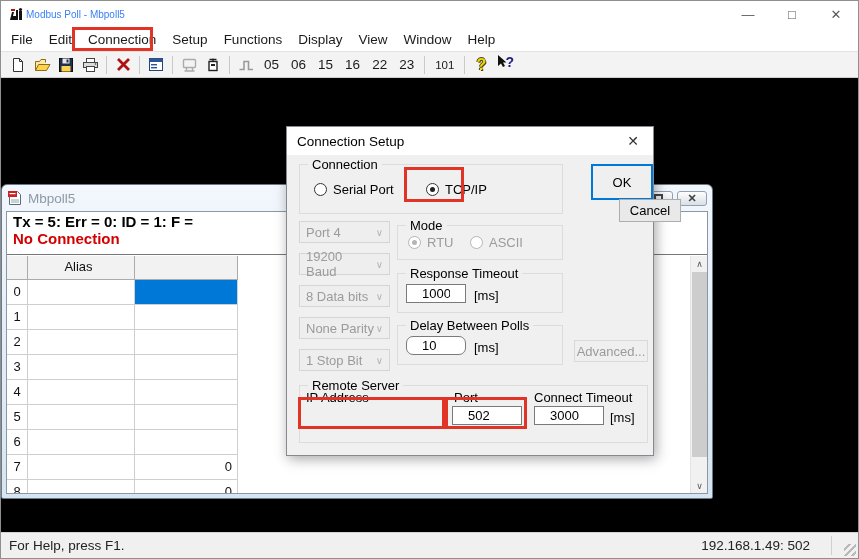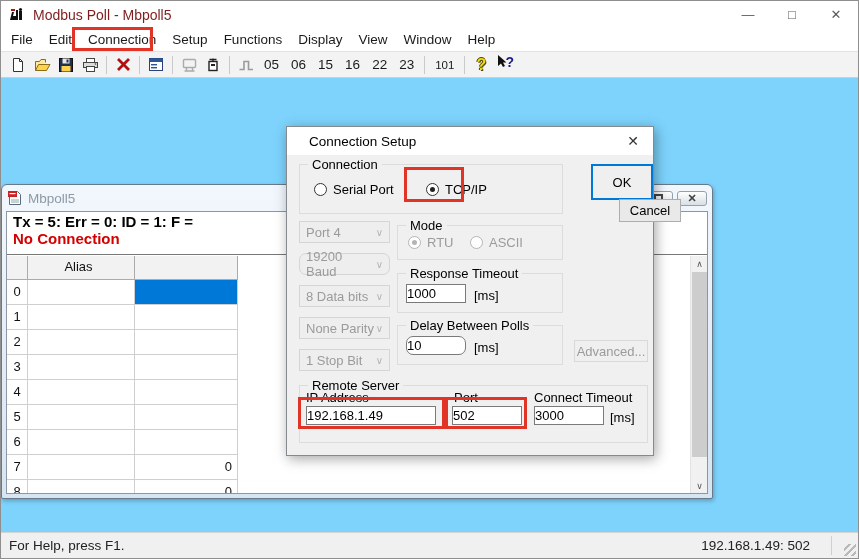--- a/index.html
+++ b/index.html
@@ -2,40 +2,40 @@
 <html><head>
 <meta charset="utf-8">
 <style>
   * { margin:0; padding:0; box-sizing:border-box; }
   html,body { width:859px; height:559px; overflow:hidden; }
   body { font-family:"Liberation Sans", sans-serif; font-size:13px; color:#111; }
   #app { position:relative; width:859px; height:559px; background:#fff; border:1px solid #8f8f8f; overflow:hidden; }
 
   
   .titlebar { position:absolute; left:0; top:0; right:0; height:27px; background:#fff; display:flex; align-items:center; padding-left:7px; }
-  .titlebar .app-title { color:#7f1d1d; font-size:14px; margin-left:7px; }
+  .titlebar .app-title { color:#3b82f6; font-size:10px; }
   .winctl { position:absolute; top:0; right:0; height:27px; display:flex; }
   .winctl .wbtn { width:44px; height:27px; display:flex; align-items:center; justify-content:center; color:#5a5a5a; font-size:13px; cursor:default; }
 
   
   .menubar { position:absolute; left:0; top:27px; right:0; height:23px; background:#fff; display:flex; align-items:center; padding-left:2px; }
   .menu-item { padding:3px 8px; color:#1a1a1a; font-size:13.5px; }
 
   
   .toolbar { position:absolute; left:0; top:50px; right:0; height:27px; background:#f3f3f3; border-top:1px solid #e2e2e2; border-bottom:1px solid #cfcfcf; display:flex; align-items:center; padding-left:5px; }
   .tbtn { width:24px; height:22px; display:flex; align-items:center; justify-content:center; }
   .tsep { width:1px; height:18px; background:#c9c9c9; margin:0 4px; }
   .tnum { padding:0 6px; font-size:13.5px; color:#1a1a1a; }
   .tnum-small { font-size:11.5px; padding:1px 4px; margin:0 2px; color:#1a1a1a; }
   .help-q { font-weight:bold; font-size:16px; color:#f4d511; text-shadow:1px 1px 0 #4a4a00, -1px 0 0 #4a4a00, 0 -1px 0 #4a4a00; }
   .ctx-help { display:flex; align-items:flex-start; }
   .ctx-help .q { color:#1b1b8a; font-weight:bold; font-size:14px; margin-left:-2px; }
 
   
-  .workspace { position:absolute; left:0; top:77px; right:0; bottom:26px; background:#7dd3fc; }
+  .workspace { position:absolute; left:0; top:77px; right:0; bottom:26px; background:#000000; }
 
   
   .mdi { position:absolute; left:110px; top:183px; width:712px; height:315px; border:1px solid #68798a; border-radius:6px 6px 2px 2px; background:linear-gradient(#f2f7fd,#d6e4f3); box-shadow:1px 2px 4px rgba(0,0,0,.25); z-index:10; }
   .mdi-titlebar { height:26px; display:flex; align-items:center; padding:0 5px; }
   .mdi-title { color:#8e99a4; font-size:13.5px; margin-left:5px; }
   .mdi-ctls { margin-left:auto; display:flex; }
   .mdi-btn { width:30px; height:15px; margin-left:4px; border:1px solid #93a1af; border-radius:3px; background:linear-gradient(#fefefe,#d9dfe6); display:flex; align-items:center; justify-content:center; }
   .ico-min { width:9px; height:3px; background:#444; margin-top:6px; }
   .ico-restore { width:9px; height:8px; border:2px solid #444; }
   .ico-x { font-size:11px; color:#444; font-weight:bold; line-height:1; }
@@ -54,37 +54,37 @@
   .hdrcell { background:#f2f2f2; border-right:1px solid #ababab; border-bottom:1px solid #ababab; font-size:13px; }
   .hdrcell.alias { text-align:center; padding:3px 5px 0 0; }
   .sel-blue { background:#0078d7; }
   .vscroll { position:absolute; right:0; top:0; bottom:0; width:17px; background:#f1f1f1; border-left:1px solid #e3e3e3; }
   .varrow { position:absolute; left:0; width:17px; height:15px; display:flex; align-items:center; justify-content:center; color:#5a5a5a; font-size:9px; }
   .vthumb { position:absolute; left:1px; width:15px; top:16px; height:185px; background:#cdcdcd; }
 
   
   .dialog { position:absolute; left:285px; top:125px; width:368px; height:330px; background:#f0f0f0; border:1px solid #848a90; box-shadow:2px 3px 12px rgba(0,0,0,.35); z-index:30; }
   .dlg-titlebar { height:28px; background:#fff; display:flex; align-items:center; padding:0 10px; }
-  .dlg-title { font-size:13.5px; color:#000;margin-left:12px; }
+  .dlg-title { font-size:13.5px; color:#000; }
   .dlg-close { margin-left:auto; font-size:14px; color:#333; padding:0 4px; }
   .group { position:absolute; border:1px solid #dcdcdc; }
   .glabel { position:absolute; top:-8px; left:8px; background:#f0f0f0; padding:0 4px; font-size:13px; color:#000; }
   .radio { display:inline-flex; align-items:center; }
   .rcirc { width:13px; height:13px; border-radius:50%; border:1px solid #333; background:#fff; margin-right:6px; position:relative; flex:none; }
   .rcirc.checked::after { content:""; position:absolute; left:3px; top:3px; width:5px; height:5px; border-radius:50%; background:#222; }
   .radio.disabled .rcirc { border-color:#b5b5b5; }
   .radio.disabled .rcirc.checked::after { background:#b5b5b5; }
   .radio .rlabel { font-size:13px; color:#000; }
   .radio.disabled .rlabel { color:#9b9b9b; }
   .btn { position:absolute; display:flex; align-items:center; justify-content:center; font-size:13px; background:#e9e9e9; border:1px solid #adadad; color:#000; }
   .btn.default { border:2px solid #0078d7; background:#efefef; }
   .btn.disabled { color:#9b9b9b; background:#efefef; border-color:#d9d9d9; }
   .combo { position:absolute; left:12px; width:91px; height:22px; background:#eeeeee; border:1px solid #d5d5d5; color:#9b9b9b; font-size:13px; display:flex; align-items:center; padding:0 6px; }
   .combo .chev { margin-left:auto; color:#b4b4b4; font-size:10px; }
-  .tinput { position:absolute; height:19px; border:1px solid #7a7a7a; background:#fff; font-size:13px; font-family:"Liberation Sans", sans-serif; padding:0 0; color:#000; }
+  .tinput { position:absolute; height:19px; border:1px solid #7a7a7a; background:#fff; font-size:13px; font-family:"Liberation Sans", sans-serif; padding:0 15px; color:#000; }
   .unit { position:absolute; font-size:13px; color:#000; }
   .flabel { position:absolute; font-size:13px; color:#000; }
 
   
   .red-box { position:absolute; border:3px solid #e23327; z-index:60; pointer-events:none; }
 
   
   .statusbar { position:absolute; left:0; bottom:0; right:0; height:26px; background:#f0f0f0; border-top:1px solid #d4d4d4; }
   .status-left { position:absolute; left:8px; top:5px; font-size:13.5px; color:#222; }
   .status-right { position:absolute; right:48px; top:5px; font-size:13.5px; color:#222; }
@@ -317,21 +317,21 @@
       </span>
     </div>
 
     <div class="btn default" style="left:304px; top:37px; width:62px; height:36px;">OK</div>
     <div class="btn" style="left:304px; top:72px; width:62px; height:23px;margin-left:28px;">Cancel</div>
 
     <div class="combo" style="top:94px;">
         <span>Port 4</span>
         <span class="chev">∨</span>
       </div>
-    <div class="combo" style="top:126px;border-radius:7px;">
+    <div class="combo" style="top:126px;">
         <span>19200 Baud</span>
         <span class="chev">∨</span>
       </div>
     <div class="combo" style="top:158px;">
         <span>8 Data bits</span>
         <span class="chev">∨</span>
       </div>
     <div class="combo" style="top:190px;">
         <span>None Parity</span>
         <span class="chev">∨</span>
@@ -363,21 +363,20 @@
       <span class="glabel">Delay Between Polls</span>
       <input class="tinput" style="left: 8px; top: 10px; width: 60px; border-radius: 7px;" value="10">
       <span class="unit" style="left:76px; top:14px;">[ms]</span>
     </div>
 
     <div class="btn disabled" style="left:287px; top:213px; width:74px; height:22px;">Advanced...</div>
 
     <div class="group" style="left:12px; top:258px; width:349px; height:58px;">
       <span class="glabel">Remote Server</span>
       <span class="flabel" style="left:6px; top:4px;">IP Address</span>
-      <input class="tinput" style="left: 6px; top: 20px; width: 130px;" value="192.168.1.49">
       <span class="flabel" style="left:154px; top:4px;">Port</span>
       <input class="tinput" style="left: 152px; top: 20px; width: 70px;" value="502">
       <span class="flabel" style="left:234px; top:4px;">Connect Timeout</span>
       <input class="tinput" style="left: 234px; top: 20px; width: 70px;" value="3000">
       <span class="unit" style="left:310px; top:24px;">[ms]</span>
     </div>
   </div>
 
   <div class="red-box" style="left:71px; top:26px; width:81px; height:24px;"></div>
   <div class="red-box" style="left:403px; top:166px; width:60px; height:35px;"></div>

